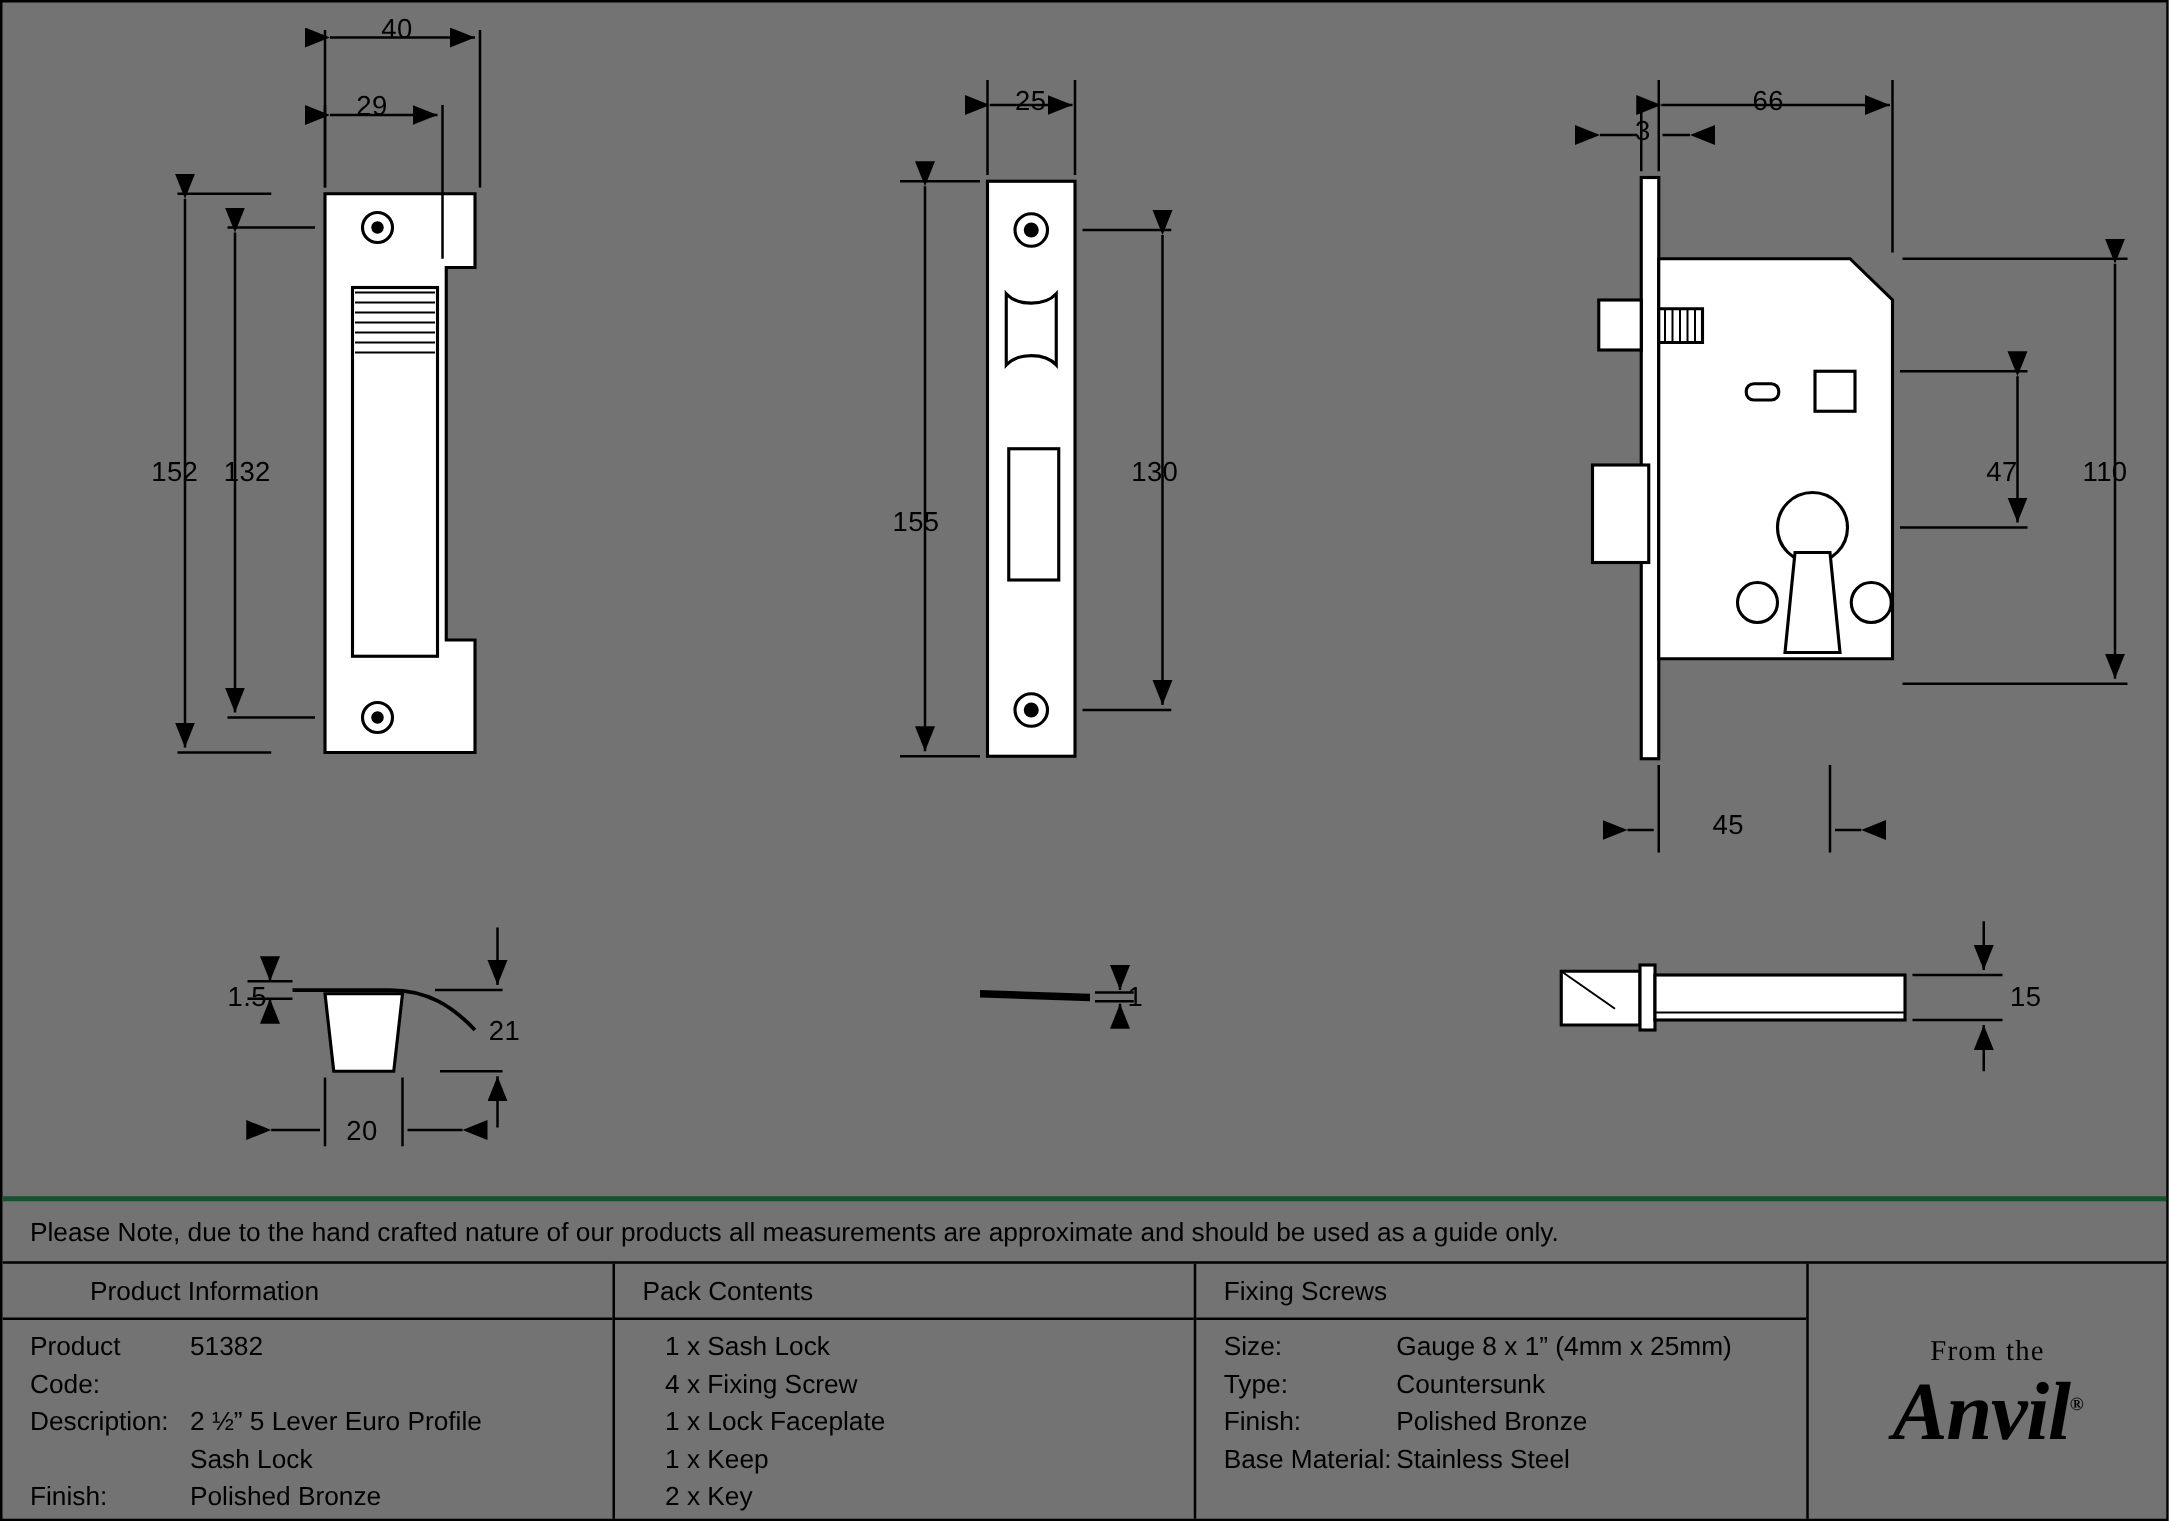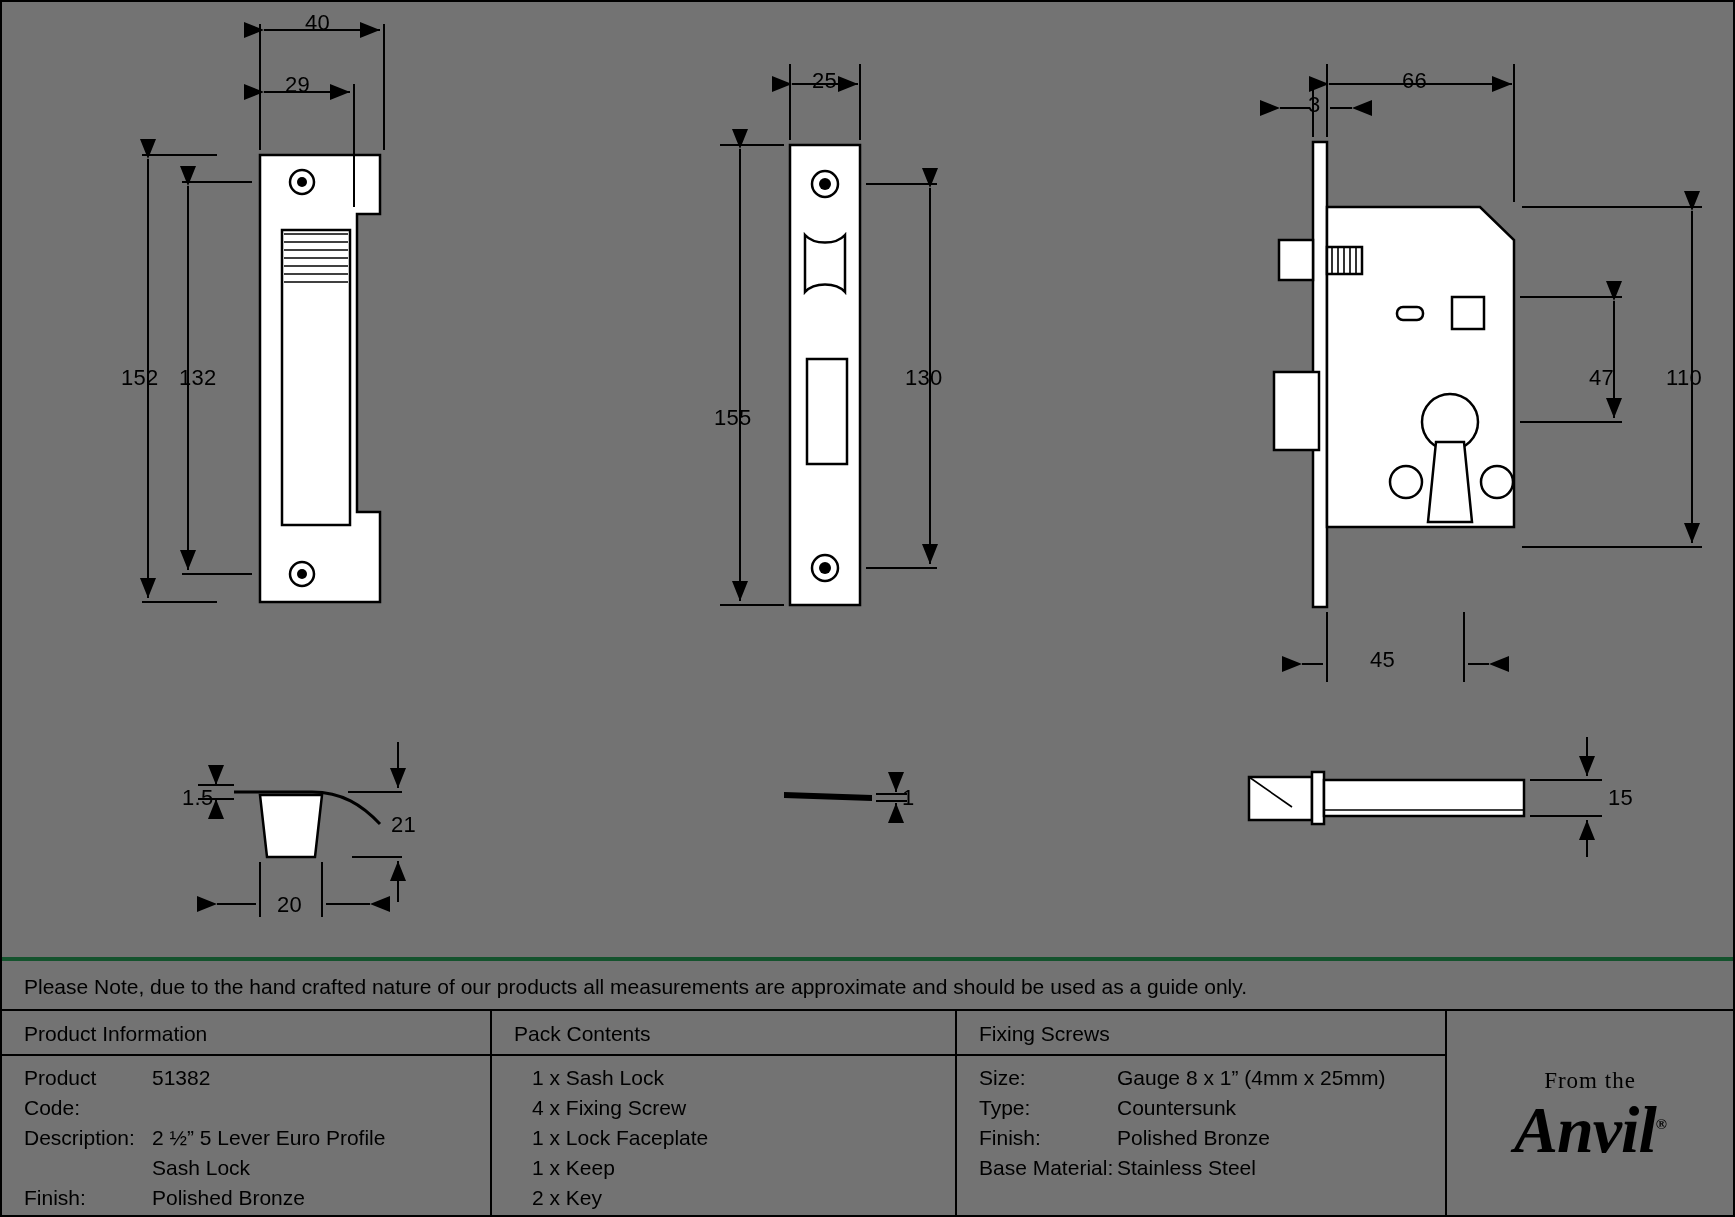--- a/index.html
+++ b/index.html
@@ -206,21 +206,21 @@
   <div class="dim" style="left:1664px;top:363px;">110</div>
   <div class="dim" style="left:1368px;top:645px;">45</div>
   <div class="dim" style="left:1571px;top:783px;margin-left:35px;">15</div>
 
   <div id="note">
     <div class="txt">Please Note, due to the hand crafted nature of our products all measurements are approximate and should be used as a guide only.</div>
   </div>
 
   <div id="tables">
 
-    <div class="col b" style="width:490px;">
+    <div class="col b" style="width:490px;padding-left:48px;">
       <div class="colhead">Product Information</div>
       <div class="headrule"></div>
       <div class="rows">
         <div class="row">
           <div class="k">Product Code:</div>
           <div class="v">51382</div>
         </div>
         <div class="row">
           <div class="k">Description:</div>
           <div class="v">2 ½” 5 Lever Euro Profile</div>

